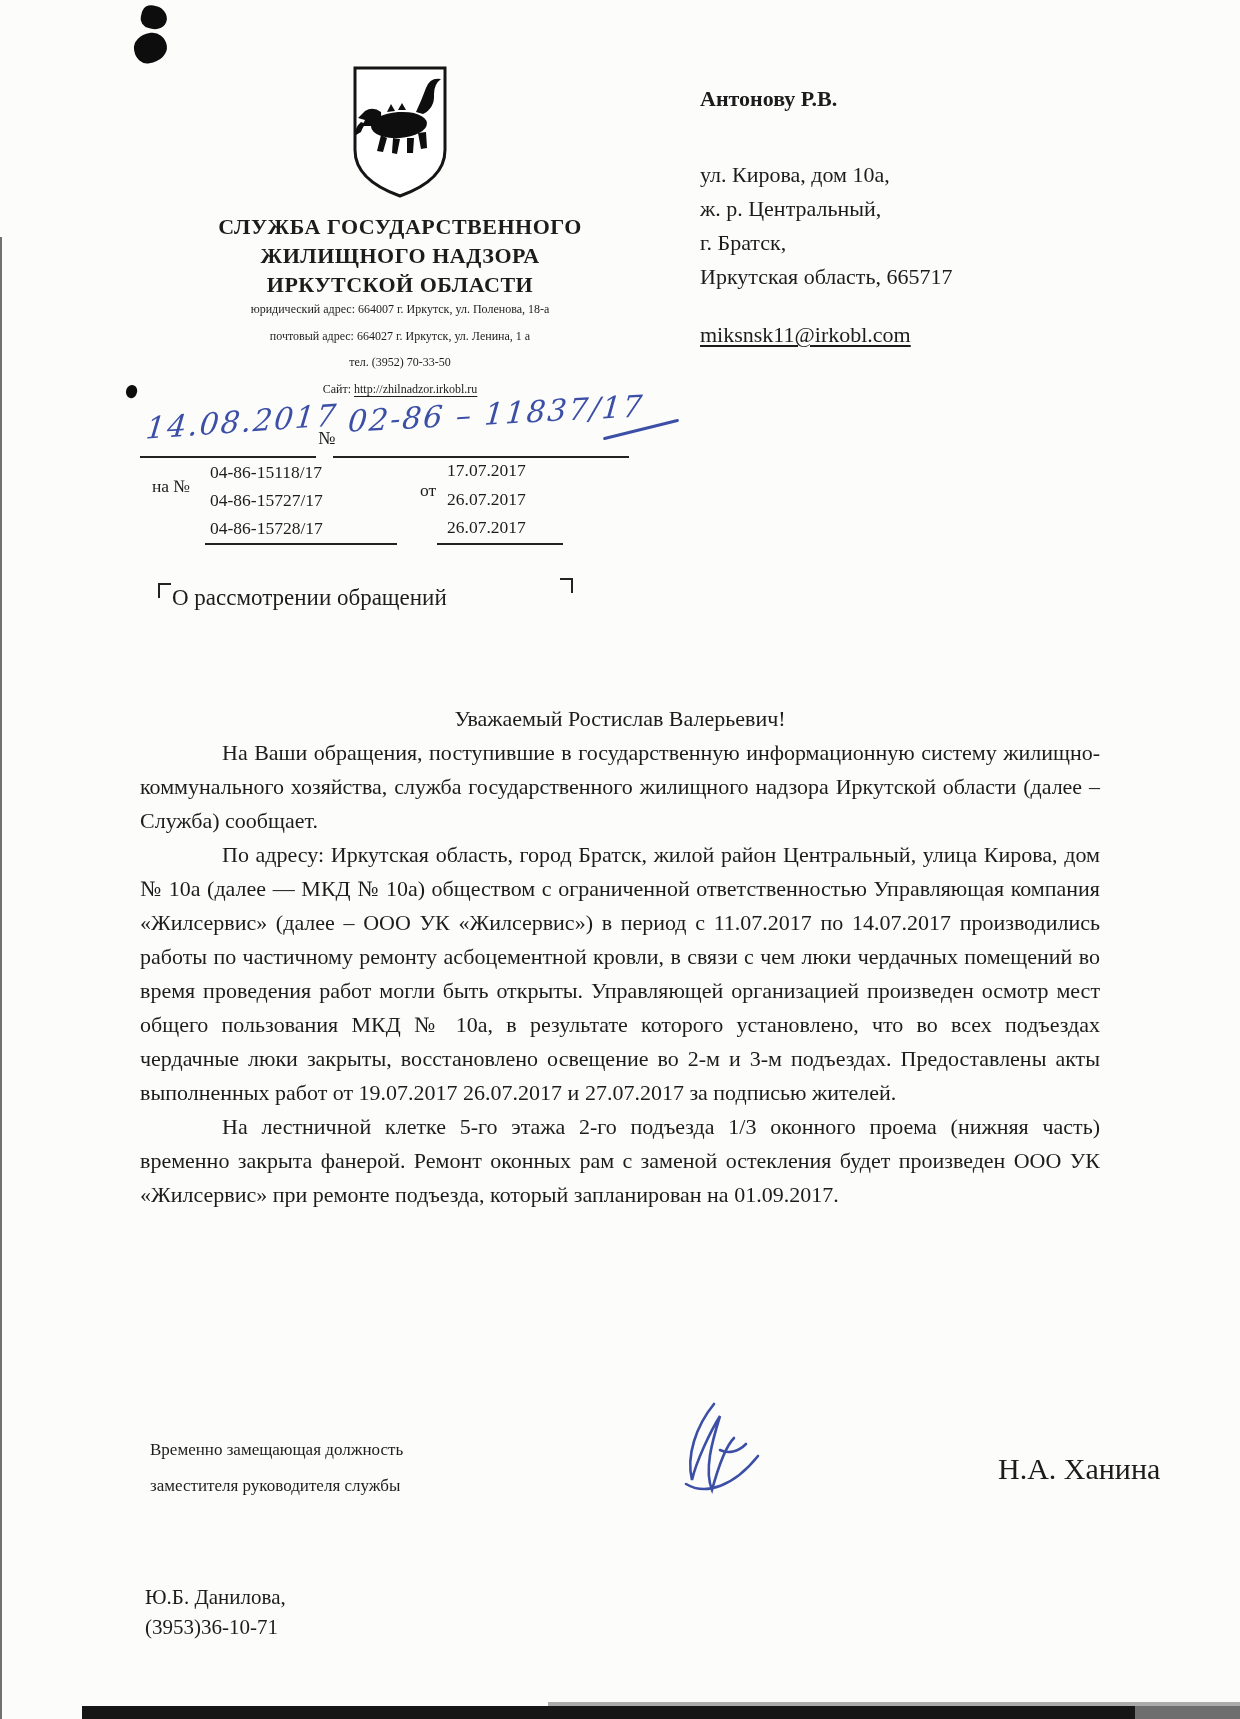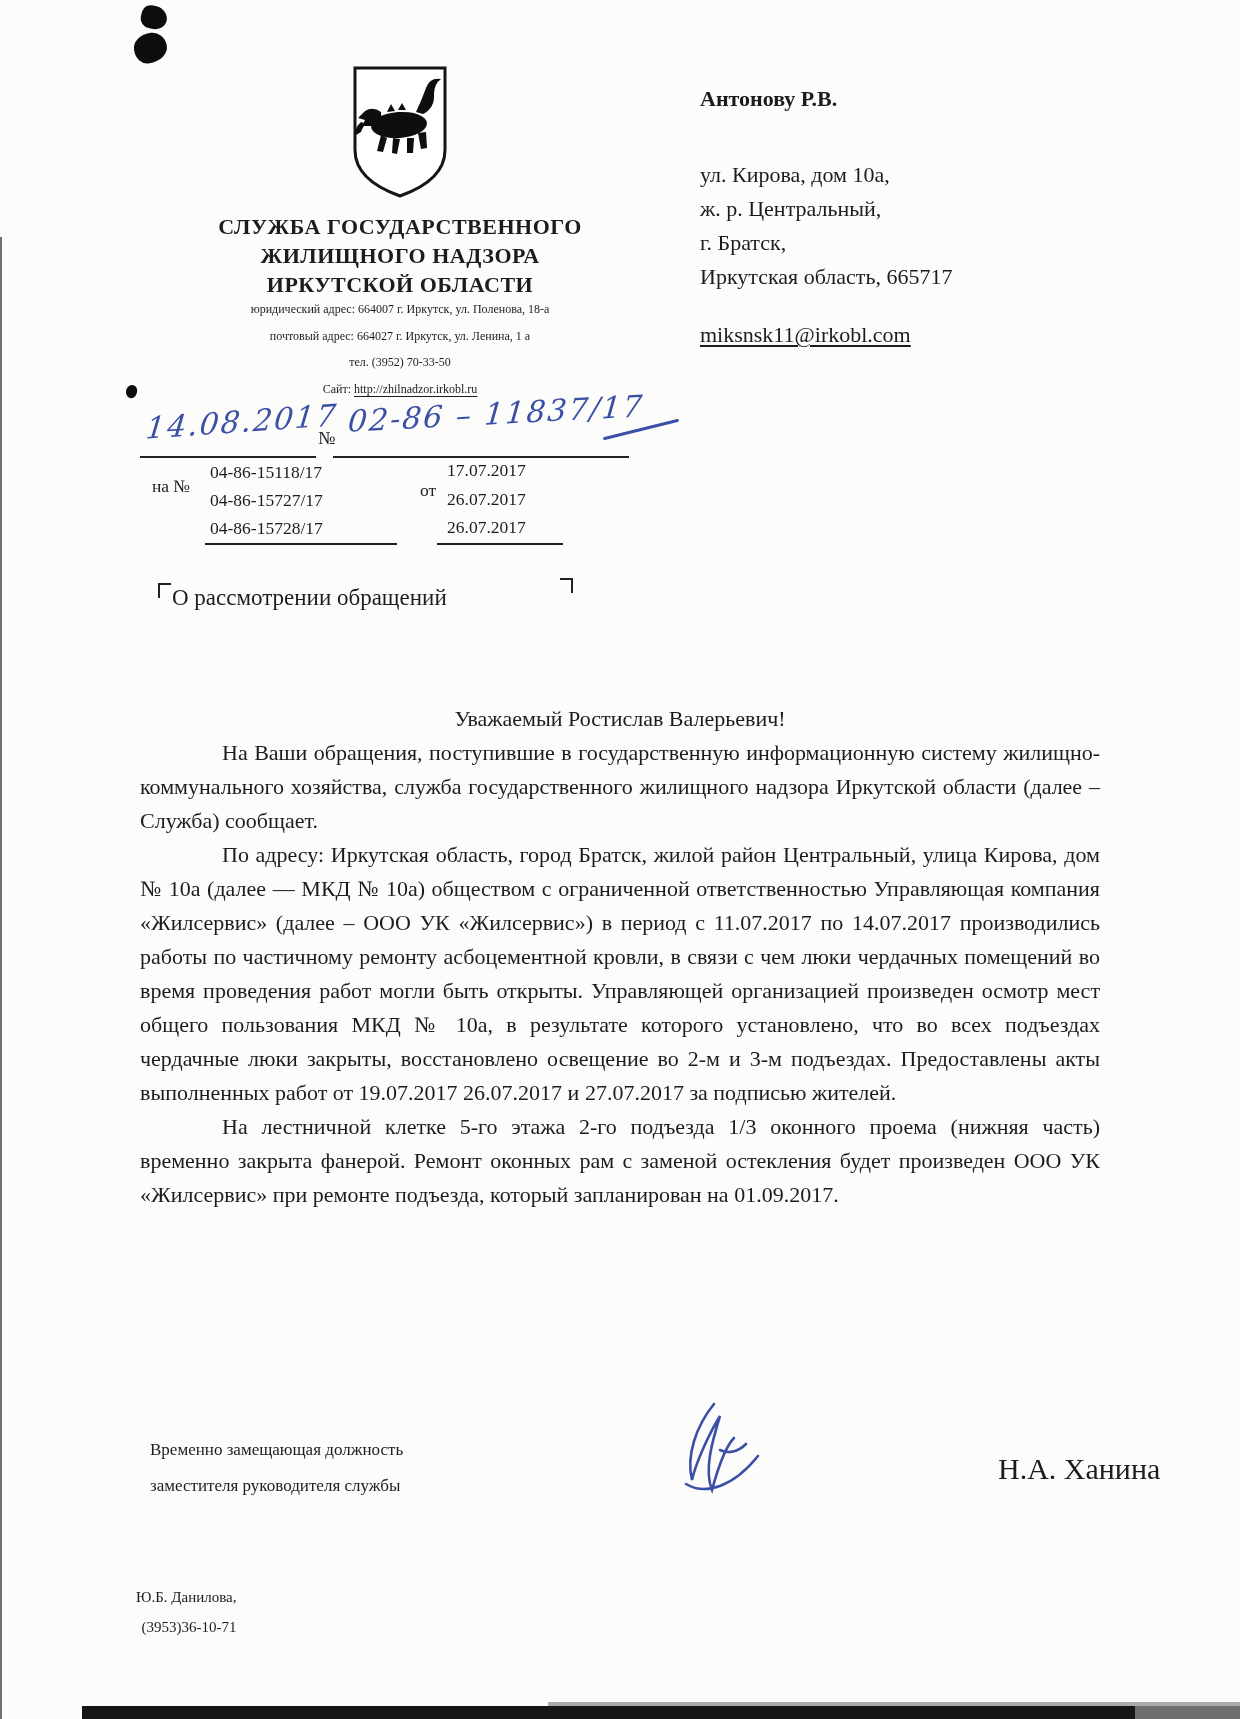--- a/index.html
+++ b/index.html
@@ -26,21 +26,21 @@
   .subject{left:172px;top:585px;font-size:23px;}
   
   .recipient{font-size:22px;}
   
   .salutation{left:140px;top:706px;width:960px;text-align:center;font-size:22px;}
   .body-text{left:140px;top:736px;width:960px;font-size:22px;line-height:34px;text-align:justify;}
   .body-text p{margin:0;text-indent:82px;}
   
   .sig-pos{left:150px;top:1432px;font-size:17px;line-height:36px;width:480px;}
   .sig-name{left:990px;top:1452px;font-size:30px;margin-left:8px;}
-  .executor{left:136px;top:1582px;font-size:15px;line-height:30px;text-align:right;}
+  .executor{left:145px;top:1582px;font-size:21px;line-height:30px;}
   
   .blob{background:#0d0d0d;}
   .edge-line{left:0;top:237px;width:2px;height:1482px;background:#70726f;}
   .bottom-band{left:82px;right:0;bottom:0;height:13px;background:#161616;}
   .bottom-band-right{right:0;bottom:0;width:105px;height:13px;background:#6e6e6e;}
   .bottom-strip{left:548px;right:0;bottom:13px;height:4px;background:#ababab;}
 </style>
 </head>
 <body>
 

